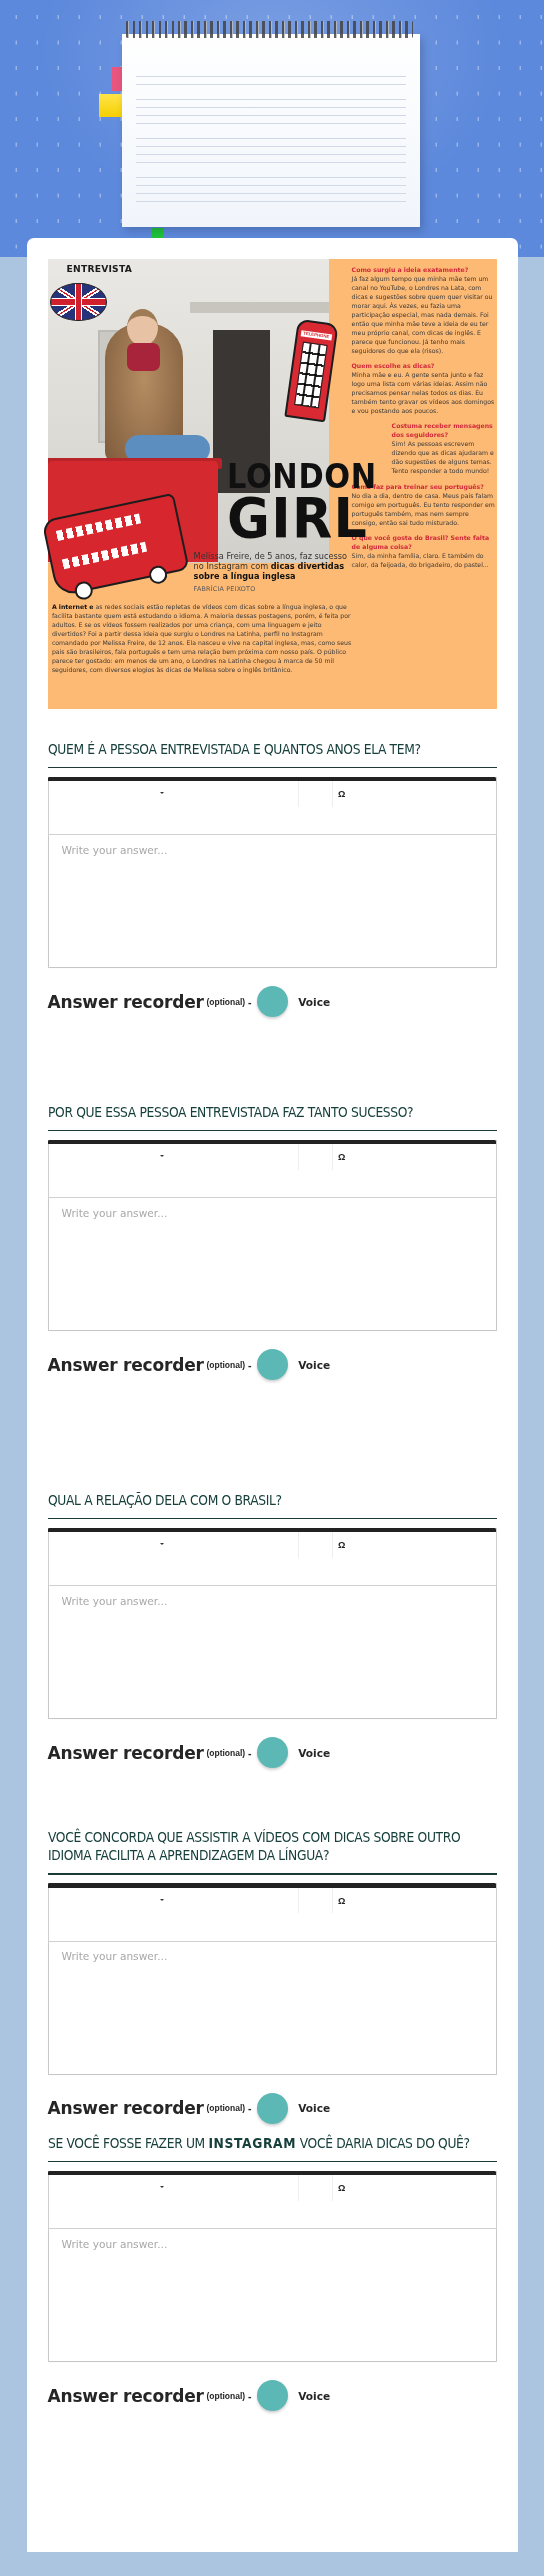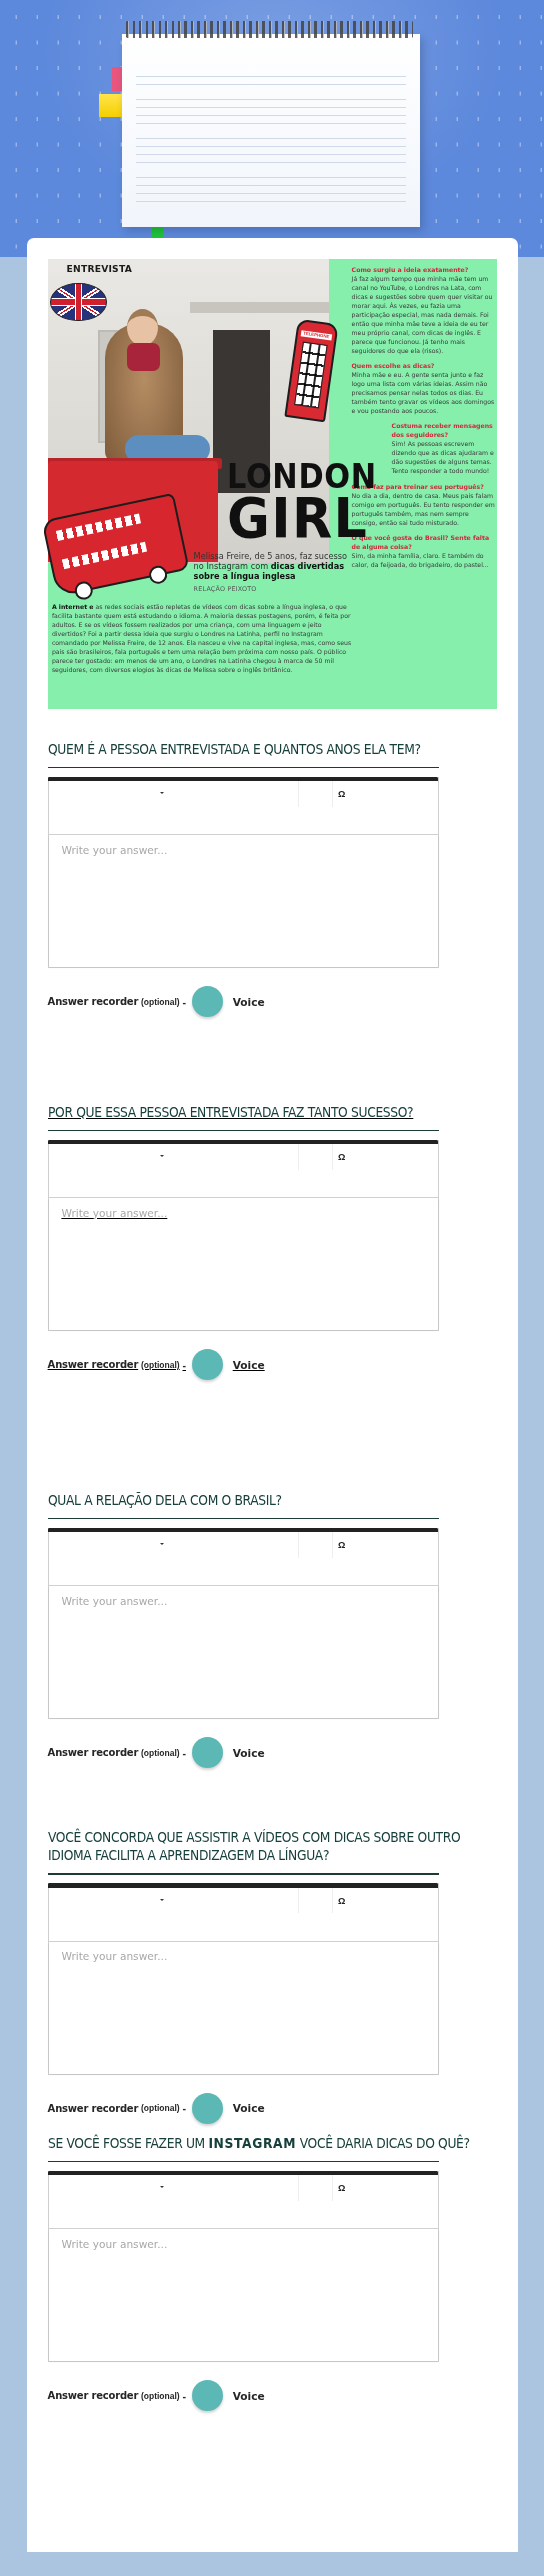--- a/index.html
+++ b/index.html
@@ -45,21 +45,21 @@
     opacity: 0.85;
   }
   
   .card {
     position: absolute; left: 27px; top: 238px; width: 491px; height: 2314px;
     background: #ffffff; border-radius: 7px 7px 0 0; z-index: 4;
   }
   
   .article {
     position: absolute; left: 20.6px; top: 21px; width: 449px; height: 450px;
-    background: #86efac;
+    background: #fdba74;
     font-family: "DejaVu Sans", sans-serif;
   }
   .photo {
     position: absolute; left: 0; top: 0; width: 281px; height: 304px;
     background:
       linear-gradient(180deg, #e9e8e4 0%, #dcdad4 60%, #d2d0cb 100%);
     overflow: hidden;
   }
   .photo .door { position: absolute; left: 165px; top: 71px; width: 57px; height: 163px; background: #3a3634; }
   .photo .win1 { position: absolute; left: 50px; top: 71px; width: 71px; height: 113px; border: 2.8px solid #bdbbb5; background: #cbc9c3; }
@@ -121,21 +121,21 @@
   }
   .intro b { color: #111; }
   .side {
     position: absolute; left: 304px; top: 5.7px; width: 145px; font-size: 6.2px; line-height: 9px; color: #3a3a3a;
   }
   .side .q { color: #d0293b; font-weight: bold; margin-top: 6.4px; display: block; }
   .side .q:first-child { margin-top: 0; }
   .side .indent { padding-left: 40px; }
 
   
-  .question { position: absolute; left: 20.6px; width: 391px; }
+  .question { position: absolute; left: 20.6px; width: 449px; }
   .q-title {
     font-family: "DejaVu Sans", sans-serif; font-size: 14px; line-height: 18.4px; color: #17403c;
     letter-spacing: -0.4px; transform: scaleX(0.88); transform-origin: left; width: 511px;
   }
   .q-title .insta { font-weight: 900; letter-spacing: 0.7px; color: #17403c; }
   .q-divider { height: 1.4px; background: #1c3a36; margin-top: 8.5px; }
   .editor { margin-top: 8.5px; border: 0.7px solid #cfcfcf; border-top: none; }
   .editor-top { height: 4.3px; background: #222222; border-radius: 1.4px 1.4px 0 0; margin: 0 -0.7px; }
   .toolbar { position: relative; height: 54px; border-bottom: 1.4px solid #d0d0d0; }
   .toolbar .sel { position: absolute; left: 0; top: 0; width: 250px; height: 25.5px; border-right: 0.7px solid #eee; }
@@ -143,21 +143,21 @@
     border-left: 2.8px solid transparent; border-right: 2.8px solid transparent; border-top: 2.8px solid #333; }
   .toolbar .blank { position: absolute; left: 250px; top: 0; width: 34px; height: 25.5px; border-right: 0.7px solid #eee; }
   .toolbar .omega { position: absolute; left: 284px; top: 4.3px; width: 18.4px; height: 18.4px; font-size: 9.2px; font-weight: bold; color: #222; text-align: center; line-height: 18.4px; cursor: pointer; }
   .answer {
     display: block; width: 100%; height: 132px; border: none; outline: none; resize: none;
     padding: 8.5px 12.8px; font-family: "DejaVu Sans", sans-serif; font-size: 10.6px; color: #222;
     box-shadow: 0 1.4px 2.1px rgba(0,0,0,0.12);
   }
   .answer::placeholder { color: #a8a8a8; }
   .recorder { display: flex; align-items: center; margin-top: 18.4px; height: 31px; }
-  .recorder .lbl { font-family: "DejaVu Sans", sans-serif; font-weight: bold; font-size: 10px; color: #262626; letter-spacing: -0.2px; }
+  .recorder .lbl { font-family: "DejaVu Sans", sans-serif; font-weight: bold; font-size: 17px; color: #262626; letter-spacing: -0.2px; }
   .recorder .opt { font-weight: bold; font-size: 8.5px; color: #262626; margin-left: 2.8px; }
   .recorder .dash { font-weight: bold; font-size: 10.6px; color: #262626; margin-left: 2.8px; }
   .recorder .rec-btn { width: 31px; height: 31px; border-radius: 50%; background: #5bb8b4; margin-left: 5.7px; box-shadow: 0 2.1px 2.8px rgba(0,0,0,0.18); border: none; cursor: pointer; }
   .recorder .voice { font-family: "DejaVu Sans", sans-serif; font-weight: bold; font-size: 10.6px; color: #262626; margin-left: 10px; }
 </style>
 </head>
 <body>
 
 <div class="hero"></div>
 <div class="tab pink"></div>
@@ -194,21 +194,21 @@
       <div class="winrow" style="top:40px;"></div>
       <div class="wheel" style="left:15.6px;"></div>
       <div class="wheel" style="left:92px;"></div>
     </div>
     <div class="title-london">LONDON</div>
     <div class="title-girl">GIRL</div>
 
     <div class="lede">
       <span>Melissa Freire, de 5 anos, faz sucesso no Instagram com </span><b>dicas divertidas sobre a língua inglesa</b>
     </div>
-    <div class="byline">RELAÇÃO PEIXOTO</div>
+    <div class="byline">FABRÍCIA PEIXOTO</div>
     <div class="intro">
       <b>A internet e</b><span> as redes sociais estão repletas de vídeos com dicas sobre a língua inglesa, o que facilita bastante quem está estudando o idioma. A maioria dessas postagens, porém, é feita por adultos. E se os vídeos fossem realizados por uma criança, com uma linguagem e jeito divertidos? Foi a partir dessa ideia que surgiu o Londres na Latinha, perfil no Instagram comandado por Melissa Freire, de 12 anos. Ela nasceu e vive na capital inglesa, mas, como seus pais são brasileiros, fala português e tem uma relação bem próxima com nosso país. O público parece ter gostado: em menos de um ano, o Londres na Latinha chegou à marca de 50 mil seguidores, com diversos elogios às dicas de Melissa sobre o inglês britânico.</span>
     </div>
 
     <div class="side">
       <span class="q">Como surgiu a ideia exatamente?</span>
       <span>Já faz algum tempo que minha mãe tem um canal no YouTube, o Londres na Lata, com dicas e sugestões sobre quem quer visitar ou morar aqui. Às vezes, eu fazia uma participação especial, mas nada demais. Foi então que minha mãe teve a ideia de eu ter meu próprio canal, com dicas de inglês. E parece que funcionou. Já tenho mais seguidores do que ela (risos).</span>
       <span class="q">Quem escolhe as dicas?</span>
       <span>Minha mãe e eu. A gente senta junto e faz logo uma lista com várias ideias. Assim não precisamos pensar nelas todos os dias. Eu também tento gravar os vídeos aos domingos e vou postando aos poucos.</span>
       <span class="q indent">Costuma receber mensagens dos seguidores?</span>
@@ -236,21 +236,21 @@
     </div>
     <div class="recorder">
       <span class="lbl">Answer recorder</span>
       <span class="opt">(optional)</span>
       <span class="dash">-</span>
       <button class="rec-btn"></button>
       <span class="voice">Voice</span>
     </div>
   </div>
 
-  <div class="question" style="top:865px;text-decoration:underline;">
+  <div class="question" style="top:865px;">
     <div class="q-title">POR QUE ESSA PESSOA ENTREVISTADA FAZ TANTO SUCESSO?</div>
     <div class="q-divider"></div>
     <div class="editor">
       <div class="editor-top"></div>
       <div class="toolbar">
         <div class="sel">
             <span class="caret"></span>
           </div>
         <div class="blank"></div>
         <div class="omega">Ω</div>

